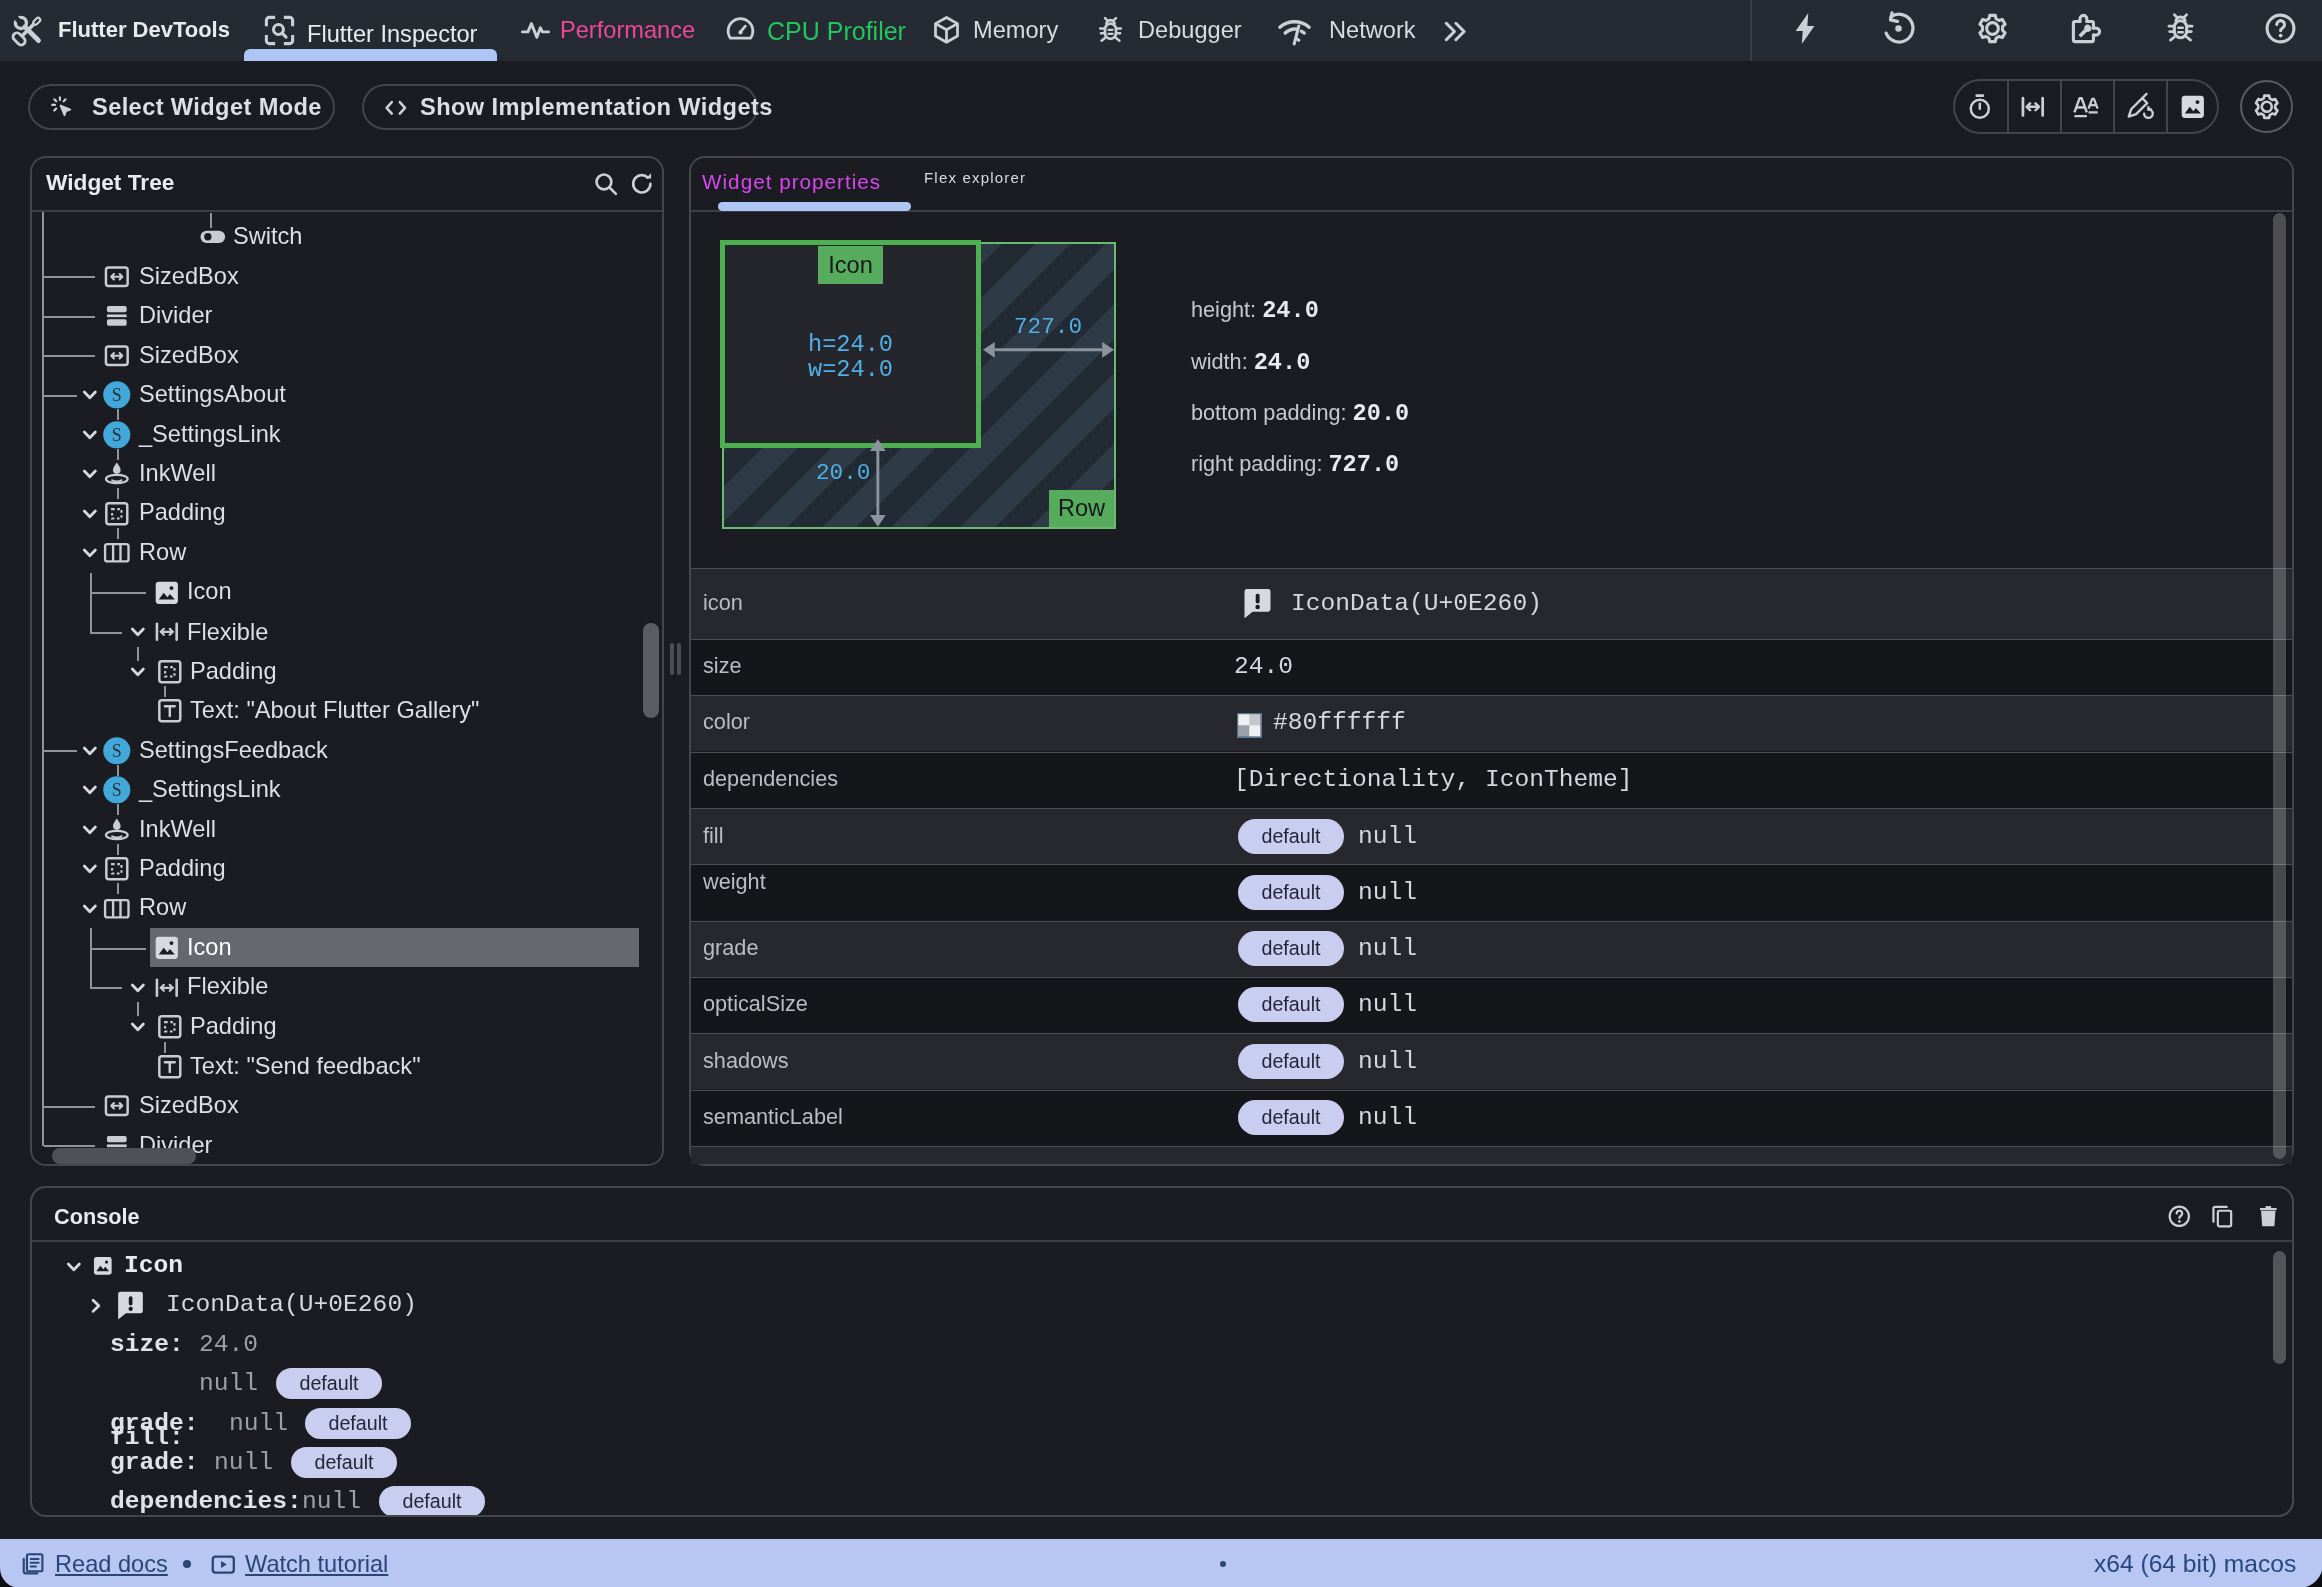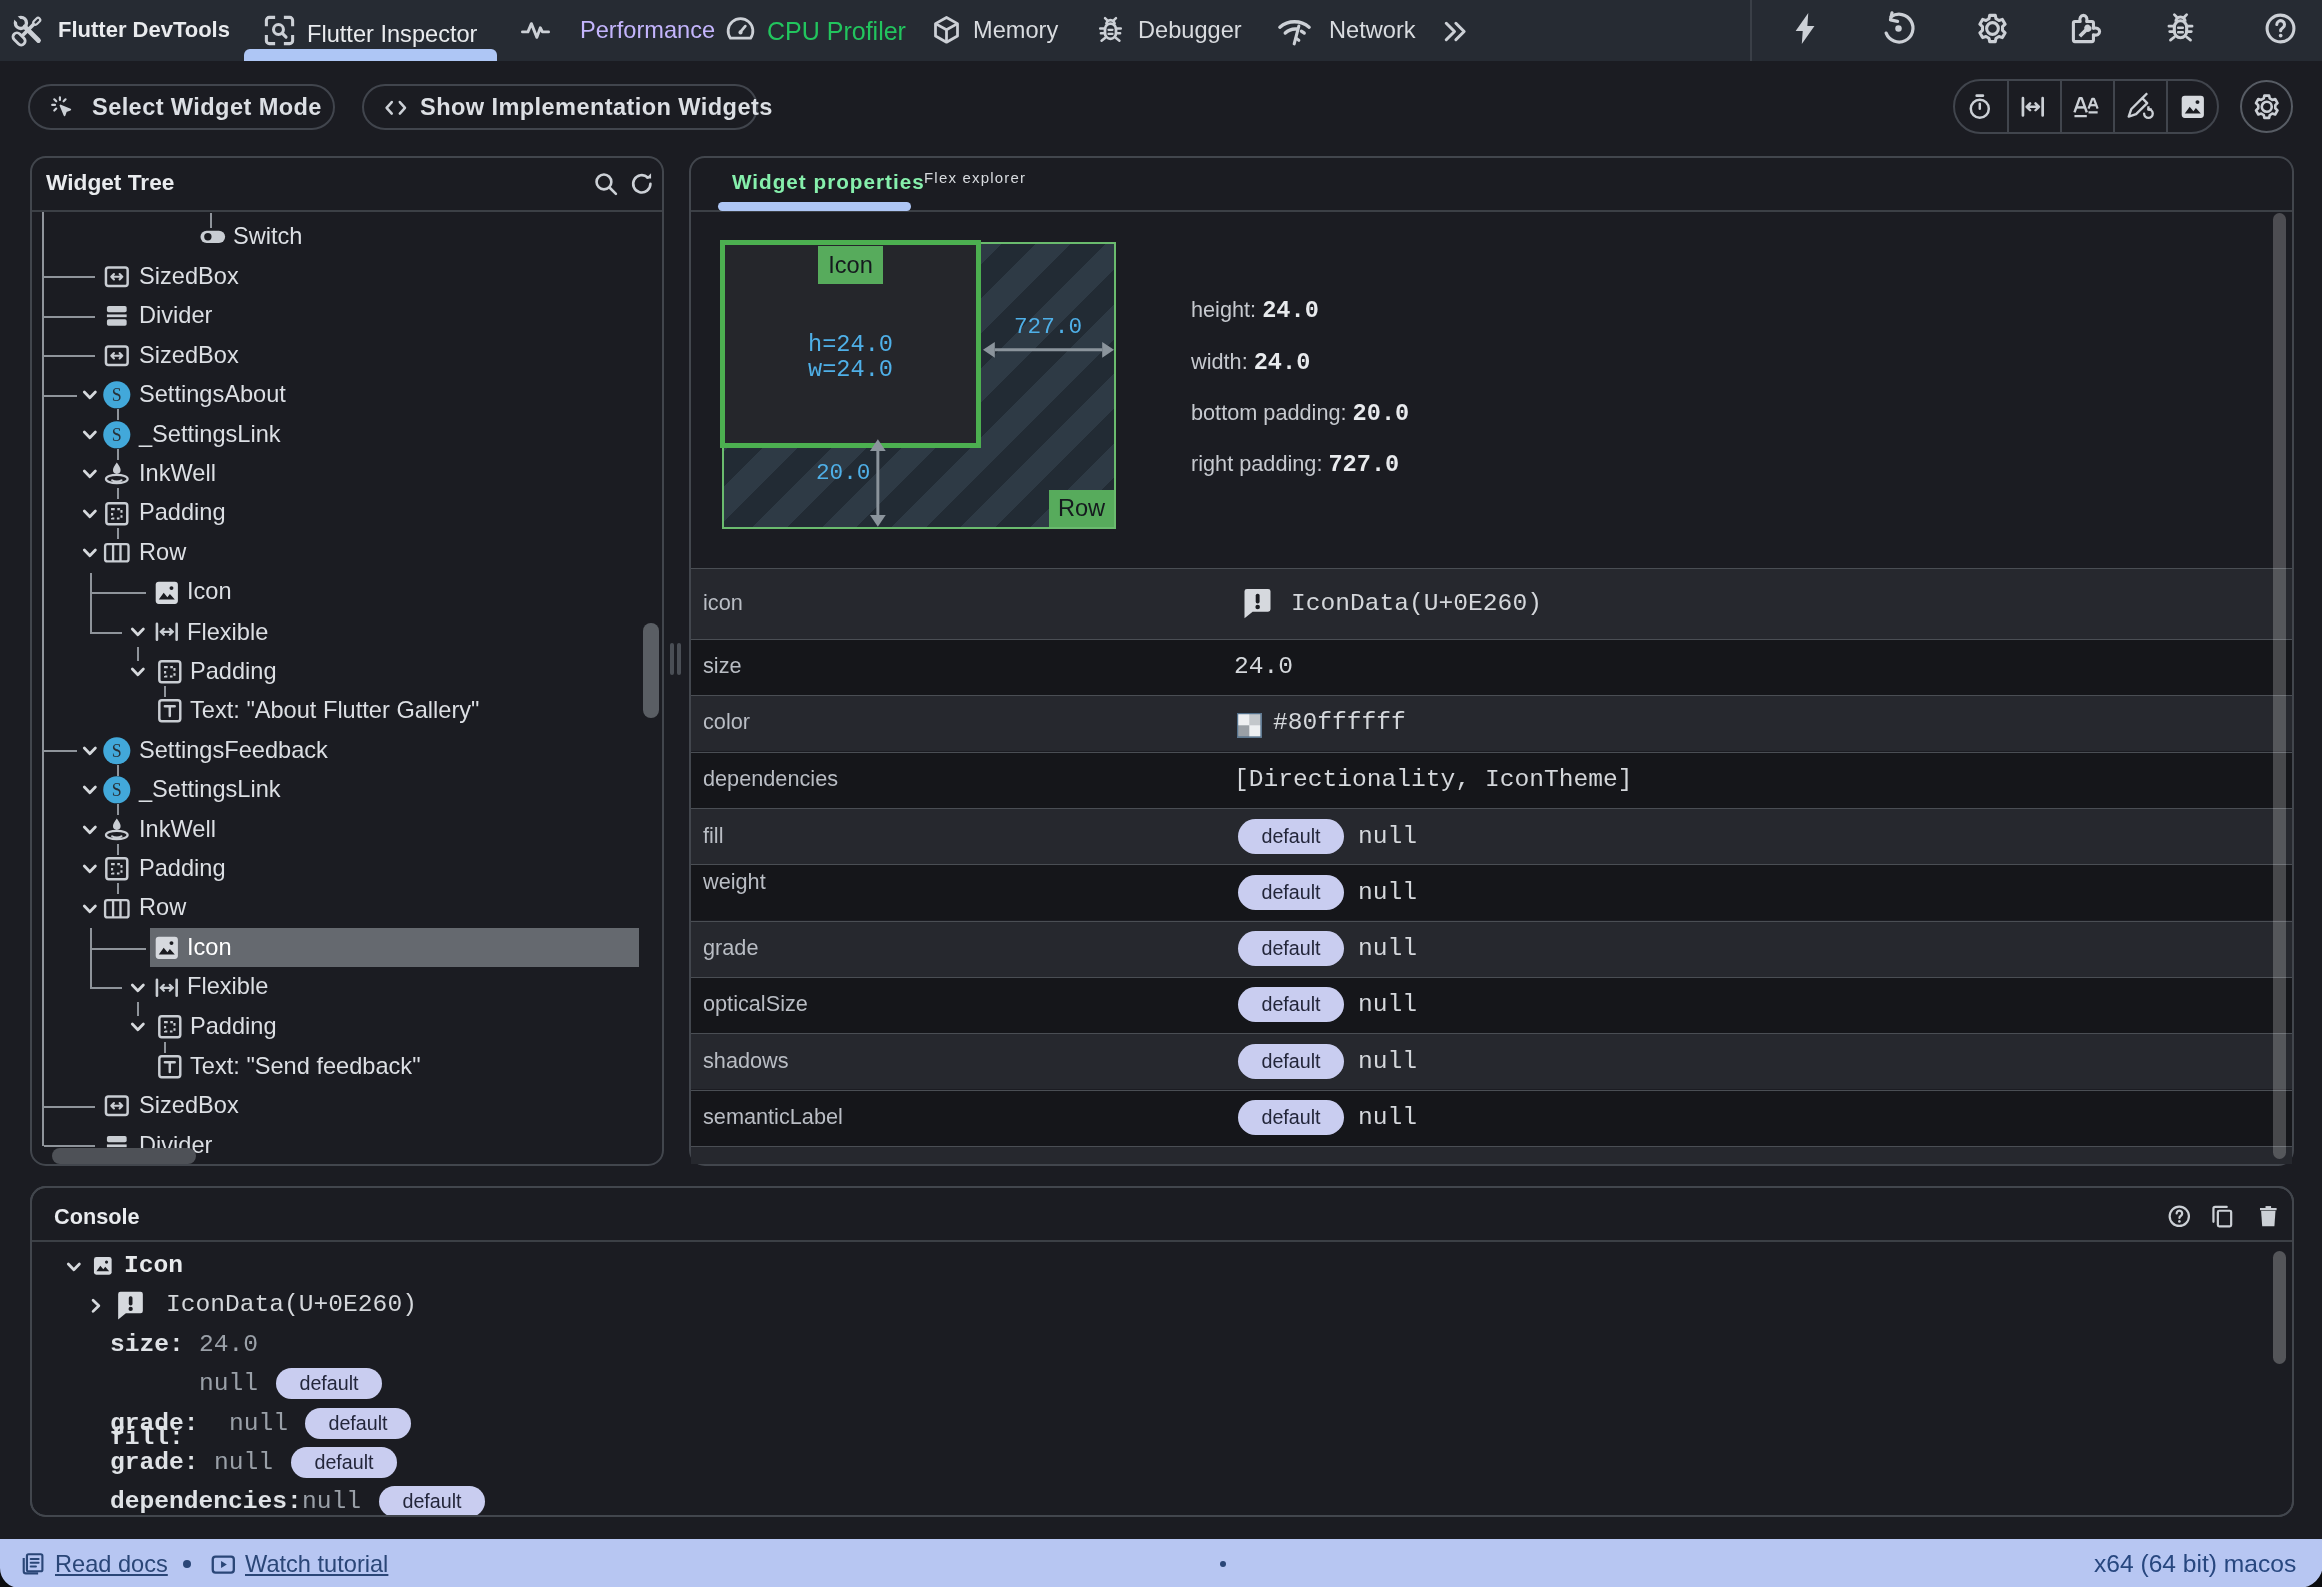--- a/index.html
+++ b/index.html
@@ -24,21 +24,21 @@
 <svg class="abs" style="left:262px;top:12.8px" width="35" height="35" viewBox="0 0 24 24" fill="none">
     <path d="M9 3H5a2 2 0 0 0-2 2v4M15 3h4a2 2 0 0 1 2 2v4M9 21H5a2 2 0 0 1-2-2v-4M15 21h4a2 2 0 0 0 2-2v-4" stroke="#ccd0d6" stroke-width="2.1"></path>
     <circle cx="11.3" cy="11.3" r="3.4" stroke="#ccd0d6" stroke-width="2.1"></circle>
     <path d="M13.8 13.8l2.7 2.7" stroke="#ccd0d6" stroke-width="2.1" stroke-linecap="round"></path>
   </svg>
 <div class="abs sans" style="left:307px;top:21px;font-size:23.6px;color:#e9ebee">Flutter Inspector</div>
 <div class="abs" style="left:244px;top:49px;width:253px;height:11.8px;background:#aec6f5;border-radius:5.9px 5.9px 0 0"></div>
 <svg class="abs" style="left:519px;top:13.8px" width="33" height="33" viewBox="0 0 24 24" fill="none">
     <path d="M2.5 13h4l2.5-6 4 10 2.5-7 1.5 3h4.5" stroke="#ccd0d6" stroke-width="2.1" stroke-linejoin="round" stroke-linecap="round"></path>
   </svg>
-<div class="abs sans" style="left:580px;top:16.7px;font-size:23.6px;color:#c4b5fd">Performance</div>
+<div class="abs sans" style="left:560px;top:16.7px;font-size:23.6px;color:#ec4899">Performance</div>
 <svg class="abs" style="left:724px;top:13.8px" width="33" height="33" viewBox="0 0 24 24" fill="none">
     <path d="M4.6 17.5a9 9 0 1 1 14.8 0z" stroke="#ccd0d6" stroke-width="2"></path>
     <path d="M12 13l3.5-4.2" stroke="#ccd0d6" stroke-width="2" stroke-linecap="round"></path>
     <circle cx="12" cy="13.4" r="1.5" fill="#ccd0d6"></circle>
   </svg>
 <div class="abs sans" style="left:767px;top:16.7px;font-size:25px;color:#22c55e">CPU Profiler</div>
 <svg class="abs" style="left:930px;top:13.8px" width="33" height="33" viewBox="0 0 24 24" fill="none">
     <path d="M12 2.5l8 4.5v9l-8 4.5-8-4.5V7z" stroke="#ccd0d6" stroke-width="2" stroke-linejoin="round"></path>
     <path d="M4.3 7.2L12 11.5l7.7-4.3M12 11.5V20" stroke="#ccd0d6" stroke-width="2" stroke-linejoin="round"></path>
   </svg>
@@ -344,21 +344,21 @@
     <rect x="4" y="4" width="16" height="5.2" rx="1.4" fill="#c9cdd3"></rect>
     <path d="M4 12h16" stroke="#c9cdd3" stroke-width="2.2"></path>
     <rect x="4" y="14.8" width="16" height="5.2" rx="1.4" fill="#c9cdd3"></rect>
   </svg>
 <div class="abs sans" style="left:139px;top:1132px;font-size:23.6px;color:#dcdfe4;white-space:nowrap">Divider</div>
 <div class="abs" style="left:643px;top:623px;width:15.8px;height:95px;background:#5a5e64;border-radius:7.9px"></div>
 <div class="abs" style="left:52px;top:1148px;width:144px;height:15.8px;background:#4e5157;border-radius:7.9px"></div>
 <div class="abs" style="left:670px;top:643px;width:3.9px;height:31.5px;background:#4a4e55;border-radius:2px"></div>
 <div class="abs" style="left:677px;top:643px;width:3.9px;height:31.5px;background:#4a4e55;border-radius:2px"></div>
 <div class="abs" style="left:689px;top:156px;width:1605px;height:1010px;background:#1b1c22;border:2px solid #42464d;border-radius:15.8px;box-sizing:border-box;overflow:hidden"></div>
-<div class="abs sans" style="left:732px;top:170px;font-size:20.7px;font-weight:700;letter-spacing:1px;color:#86efac">Widget properties</div>
+<div class="abs sans" style="left:702px;top:170px;font-size:20.7px;font-weight:400;letter-spacing:1px;color:#d946ef">Widget properties</div>
 <div class="abs sans" style="left:924px;top:169px;font-size:15px;letter-spacing:1.2px;color:#d8dbdf">Flex explorer</div>
 <div class="abs" style="left:691px;top:210px;width:1601px;height:2px;background:#3c4046"></div>
 <div class="abs" style="left:718px;top:202px;width:193px;height:8.9px;background:#aec6f5;border-radius:4.4px"></div>
 <div class="abs" style="left:722px;top:242px;width:394px;height:287px;border:2px solid #6abb6e;box-sizing:border-box;background:repeating-linear-gradient(135deg,#222b34 0 24.6px,#2e3a45 24.6px 49px)"></div>
 <div class="abs sans" style="left:1049px;top:490px;width:65px;height:37px;background:#57ab5c;color:#15191e;font-size:23.6px;text-align:center;line-height:37px">Row</div>
 <div class="abs" style="left:720px;top:240px;width:261px;height:208px;border:5.9px solid #4caf50;box-sizing:border-box;background:#25262b"></div>
 <div class="abs sans" style="left:818px;top:246px;width:65px;height:38px;background:#57ab5c;color:#15191e;font-size:23.6px;text-align:center;line-height:38px">Icon</div>
 <div class="abs mono" style="left:720px;top:333px;width:261px;text-align:center;font-size:23.6px;color:#4fb0e8;line-height:24.6px">h=24.0<br>w=24.0</div>
 <svg class="abs" style="left:981px;top:339px" width="135" height="21.7" viewBox="0 0 137 22">
     <path d="M14 11h109" stroke="#8b949c" stroke-width="3"></path>

